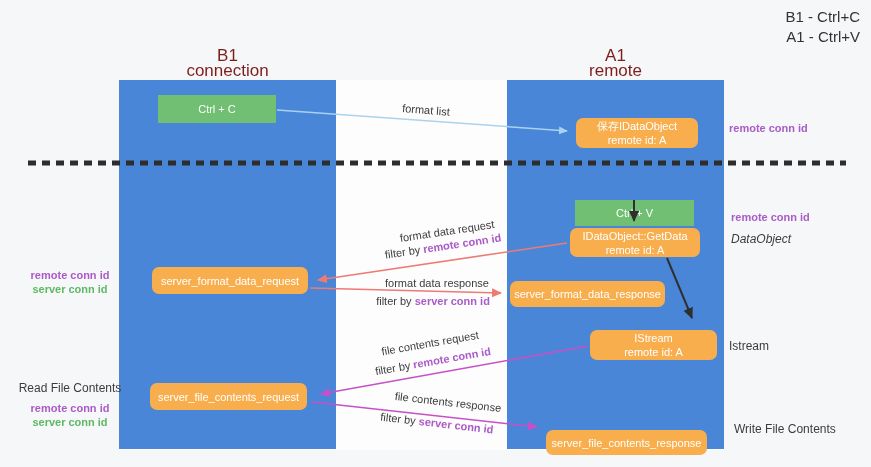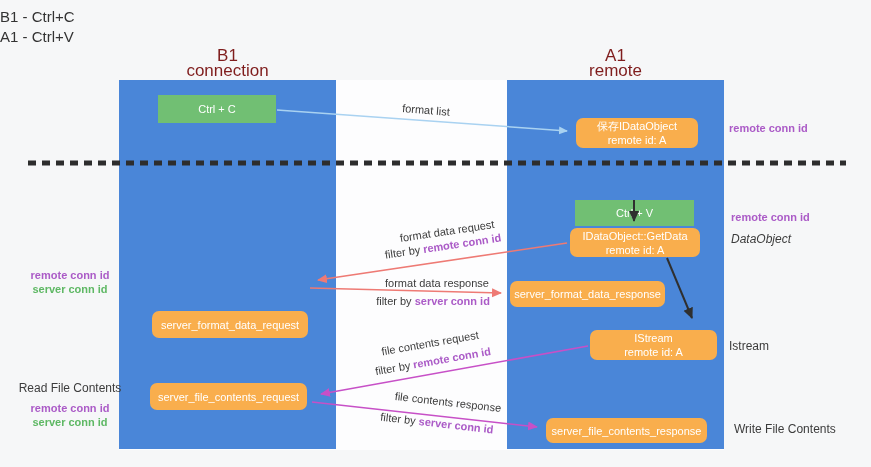--- a/index.html
+++ b/index.html
@@ -2,21 +2,21 @@
 <html><head>
 <meta charset="utf-8">
 <style>
   html,body{margin:0;padding:0;}
   body{width:871px;height:467px;background:#f6f7f8;font-family:"Liberation Sans",sans-serif;overflow:hidden;}
   #stage{position:relative;width:871px;height:467px;}
   .abs{position:absolute;}
   .canvas-bg{background:#fdfdfe;}
   .lane{background:#4a86d8;}
   .lane-header{text-align:center;color:#7f1d1d;font-size:17px;line-height:15px;}
-  .diagram-title{left:0;top:7px;width:860px;text-align:left;color:#333;font-size:15px;line-height:20px;}
+  .diagram-title{left:0;top:7px;width:860px;text-align:right;color:#333;font-size:15px;line-height:20px;}
   .node{color:#fff;text-align:center;font-size:11px;white-space:nowrap;}
   .node.green{background:#71bf73;}
   .node.orange{background:#f9ae4d;border-radius:7px;}
   .node.one-line{display:flex;align-items:center;justify-content:center;}
   .node.two-line{display:flex;flex-direction:column;align-items:center;justify-content:center;line-height:14px;}
   .edge-label{white-space:nowrap;font-size:11px;color:#3c3c3c;}
   .edge-label .key{font-weight:bold;color:#ab5bc7;}
   .center-rot{transform-origin:center center;}
   .ann{white-space:nowrap;font-size:12px;color:#3c3c3c;}
   .ann.small{font-size:11px;}
@@ -45,21 +45,21 @@
     <div>A1</div>
     <div>remote</div>
   </div>
 
   <div class="abs lane" style="left:119px;top:80px;width:217px;height:369px;"></div>
   <div class="abs lane" style="left:507px;top:80px;width:217px;height:369px;"></div>
 
   <div class="abs node green one-line" style="left:158px;top:95px;width:118px;height:28px;">
     <span>Ctrl + C</span>
   </div>
-  <div class="abs node orange one-line" style="left:152px;top:267px;width:156px;height:27px;margin-top:44px;">
+  <div class="abs node orange one-line" style="left:152px;top:267px;width:156px;height:27px;">
     <span>server_format_data_request</span>
   </div>
   <div class="abs node orange one-line" style="left:150px;top:383px;width:157px;height:27px;">
     <span>server_file_contents_request</span>
   </div>
 
   <div class="abs node orange two-line" style="left:576px;top:118px;width:122px;height:30px;">
     <div>保存IDataObject</div>
     <div>remote id: A</div>
   </div>
@@ -70,21 +70,21 @@
     <div>IDataObject::GetData</div>
     <div>remote id: A</div>
   </div>
   <div class="abs node orange one-line" style="left:510px;top:281px;width:155px;height:26px;">
     <span>server_format_data_response</span>
   </div>
   <div class="abs node orange two-line" style="left:590px;top:330px;width:127px;height:30px;">
     <div>IStream</div>
     <div>remote id: A</div>
   </div>
-  <div class="abs node orange one-line" style="left:546px;top:418px;width:161px;height:25px;">
+  <div class="abs node orange one-line" style="left:546px;top:430px;width:161px;height:25px;">
     <span>server_file_contents_response</span>
   </div>
 
   <div class="abs edge-label center-rot" style="left:426px;top:110px;transform:translate(-50%,-50%) rotate(4.5deg);">format list</div>
 
   <div class="abs edge-label center-rot" style="left:447px;top:231px;transform:translate(-50%,-50%) rotate(-8.5deg);">format data request</div>
   <div class="abs edge-label center-rot" style="left:443px;top:246px;transform:translate(-50%,-50%) rotate(-8.5deg);">
     <span>filter by </span><span class="key">remote conn id</span>
   </div>
 

